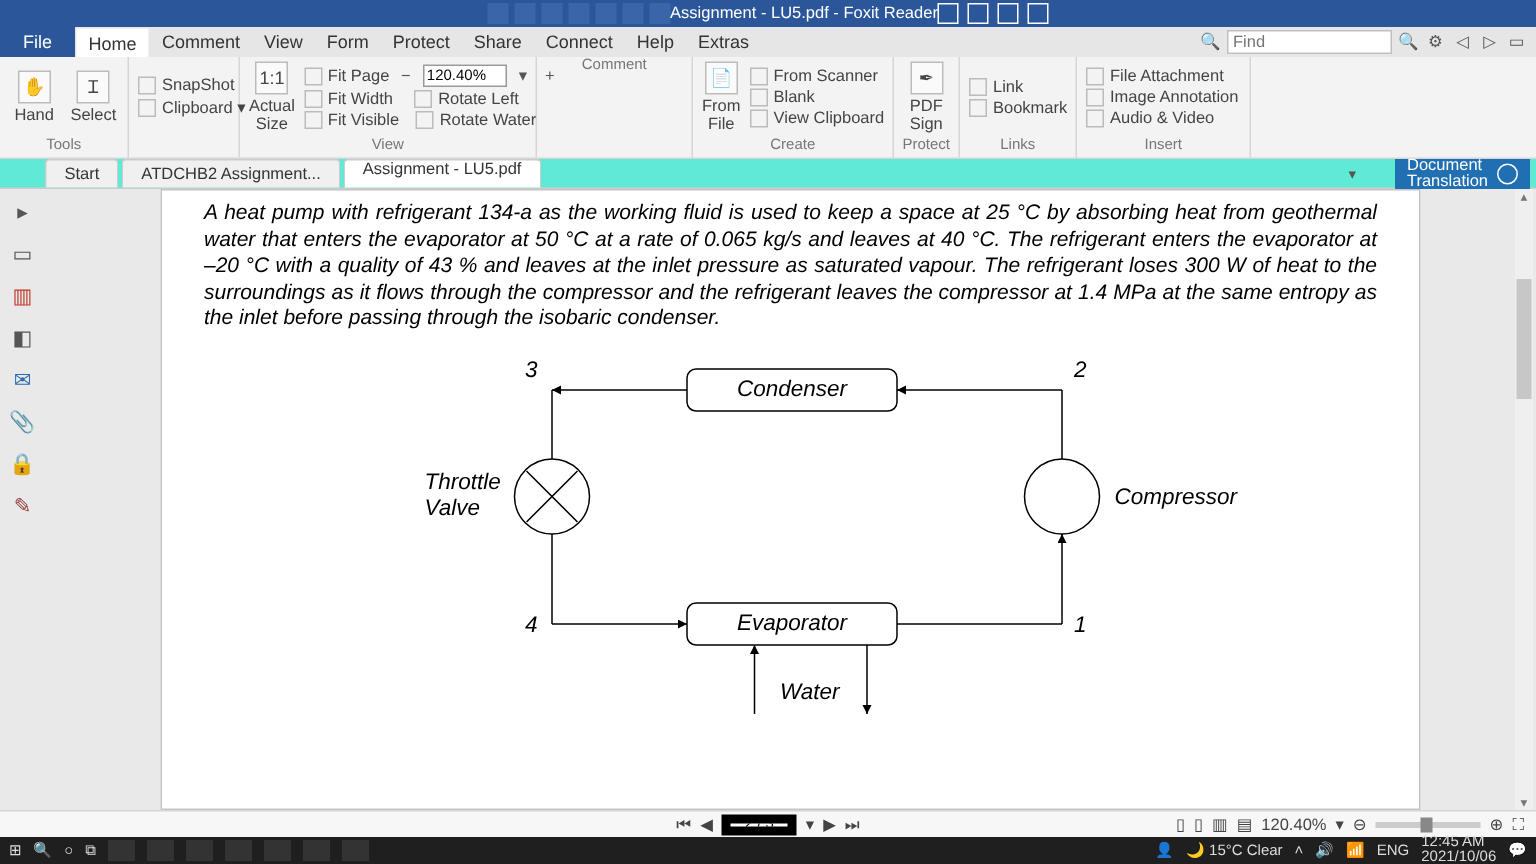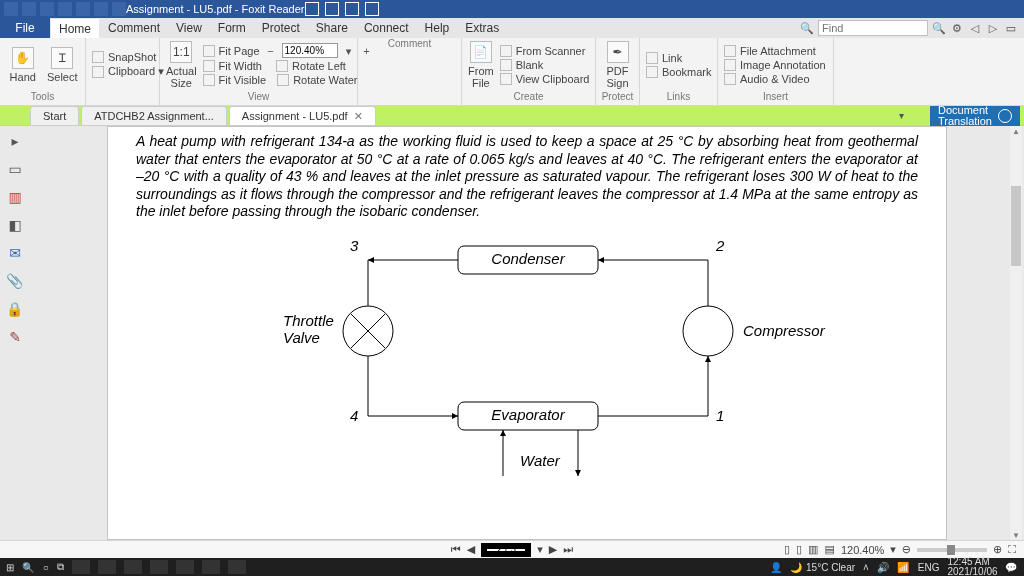--- a/index.html
+++ b/index.html
@@ -1,19 +1,19 @@
 <!DOCTYPE html>
 <html><head>
 <meta charset="utf-8">
 <style>
 * { margin: 0; padding: 0; box-sizing: border-box; font-family: "Segoe UI", Tahoma, sans-serif; }
 body { width: 1024px; height: 576px; overflow: hidden; background: #fff; font-size: 11px; }
 
 
-.titlebar { height: 18px; background: #2b579a; color: #fff; display: flex; align-items: center; justify-content: flex-start; padding: 0 4px; }
+.titlebar { height: 18px; background: #2b579a; color: #fff; display: flex; align-items: center; justify-content: center; padding: 0 4px; }
 .tb-left { display: flex; gap: 4px; }
 .tb-center { font-size: 11px; }
 .tb-right { display: flex; gap: 6px; }
 .qat-btn { width: 14px; height: 14px; background: #3a66a8; display: inline-block; }
 .win-box { width: 14px; height: 14px; border: 1px solid #fff; display: inline-block; }
 
 
 .tabsrow { height: 20px; background: #e6e6e6; display: flex; align-items: stretch; }
 .filechip { background: #2b579a; color: #fff; width: 50px; display: flex; align-items: center; justify-content: center; font-size: 12px; }
 .rtab { padding: 0 8px; display: flex; align-items: center; font-size: 12px; color: #333; cursor: pointer; }
@@ -28,23 +28,23 @@
 .grp-body { flex: 1; display: flex; align-items: center; padding: 2px 6px; gap: 6px; }
 .grp-label { height: 14px; font-size: 10px; color: #777; text-align: center; }
 .bigbtn { display: flex; flex-direction: column; align-items: center; gap: 2px; font-size: 11px; color: #444; width: 34px; }
 .bigbtn .ic { width: 22px; height: 22px; border: 1px solid #bbb; background: #fafafa; display: flex; align-items: center; justify-content: center; font-size: 12px; }
 .stack { display: flex; flex-direction: column; gap: 2px; font-size: 11px; color: #444; }
 .stack .row { display: flex; align-items: center; gap: 4px; white-space: nowrap; }
 .stack .row .mi { width: 12px; height: 12px; border: 1px solid #bbb; display: inline-block; }
 .zoomval { width: 56px; border: 1px solid #999; height: 15px; font-size: 10px; padding: 0 2px; }
 
 
-.doctabs { height: 20px; background: #bef264; border-bottom: 1px solid #ccc; display: flex; align-items: stretch; padding-left: 30px; position: relative; }
+.doctabs { height: 20px; background: #5eead4; border-bottom: 1px solid #ccc; display: flex; align-items: stretch; padding-left: 30px; position: relative; }
 .dtab { padding: 0 12px; border: 1px solid #ccc; border-bottom: none; font-size: 11px; display: flex; align-items: center; gap: 6px; background: #f0f0f0; color: #333; border-radius: 3px 3px 0 0; margin-right: 2px; }
-.dtab.active { background: #fff; }
+.dtab.active { background: #fff; flex-direction: column; }
 .dclose { color: #777; font-size: 11px; cursor: pointer; }
 .doctrans { position: absolute; right: 4px; top: 0; height: 20px; background: #1f6fb2; color: #fff; font-size: 11px; display: flex; align-items: center; padding: 0 8px; gap: 6px; }
 .dtcircle { width: 14px; height: 14px; border-radius: 50%; border: 1px solid #fff; display: inline-block; }
 .dtarrow { position: absolute; right: 120px; top: 4px; color: #555; font-size: 10px; }
 
 
 .workspace { position: absolute; top: 126px; left: 0; right: 0; bottom: 36px; background: #e9e9e9; display: flex; }
 .sidetools { width: 30px; background: #e9e9e9; display: flex; flex-direction: column; align-items: center; gap: 10px; padding-top: 6px; }
 .sidetools span { width: 18px; height: 18px; display: flex; align-items: center; justify-content: center; color: #555; font-size: 14px; }
 .page { margin: 0 auto; width: 840px; background: #fff; border: 1px solid #c4c4c4; height: 100%; overflow: hidden; position: relative; font-family: "Times New Roman", serif; font-style: italic; }

